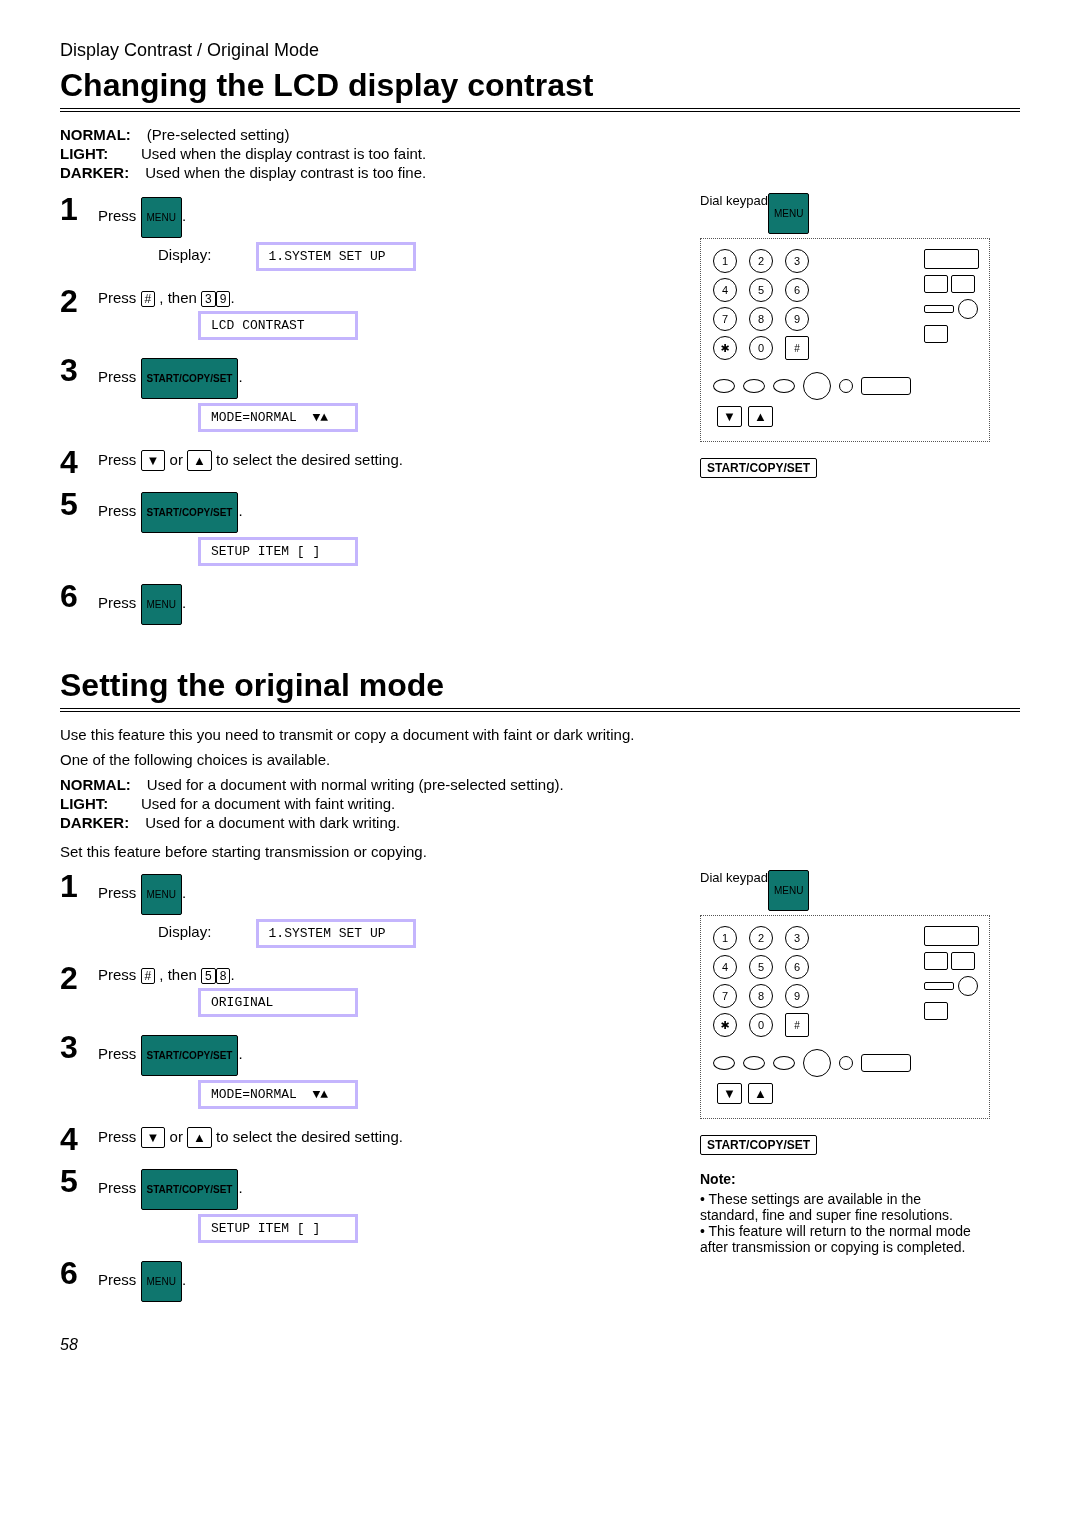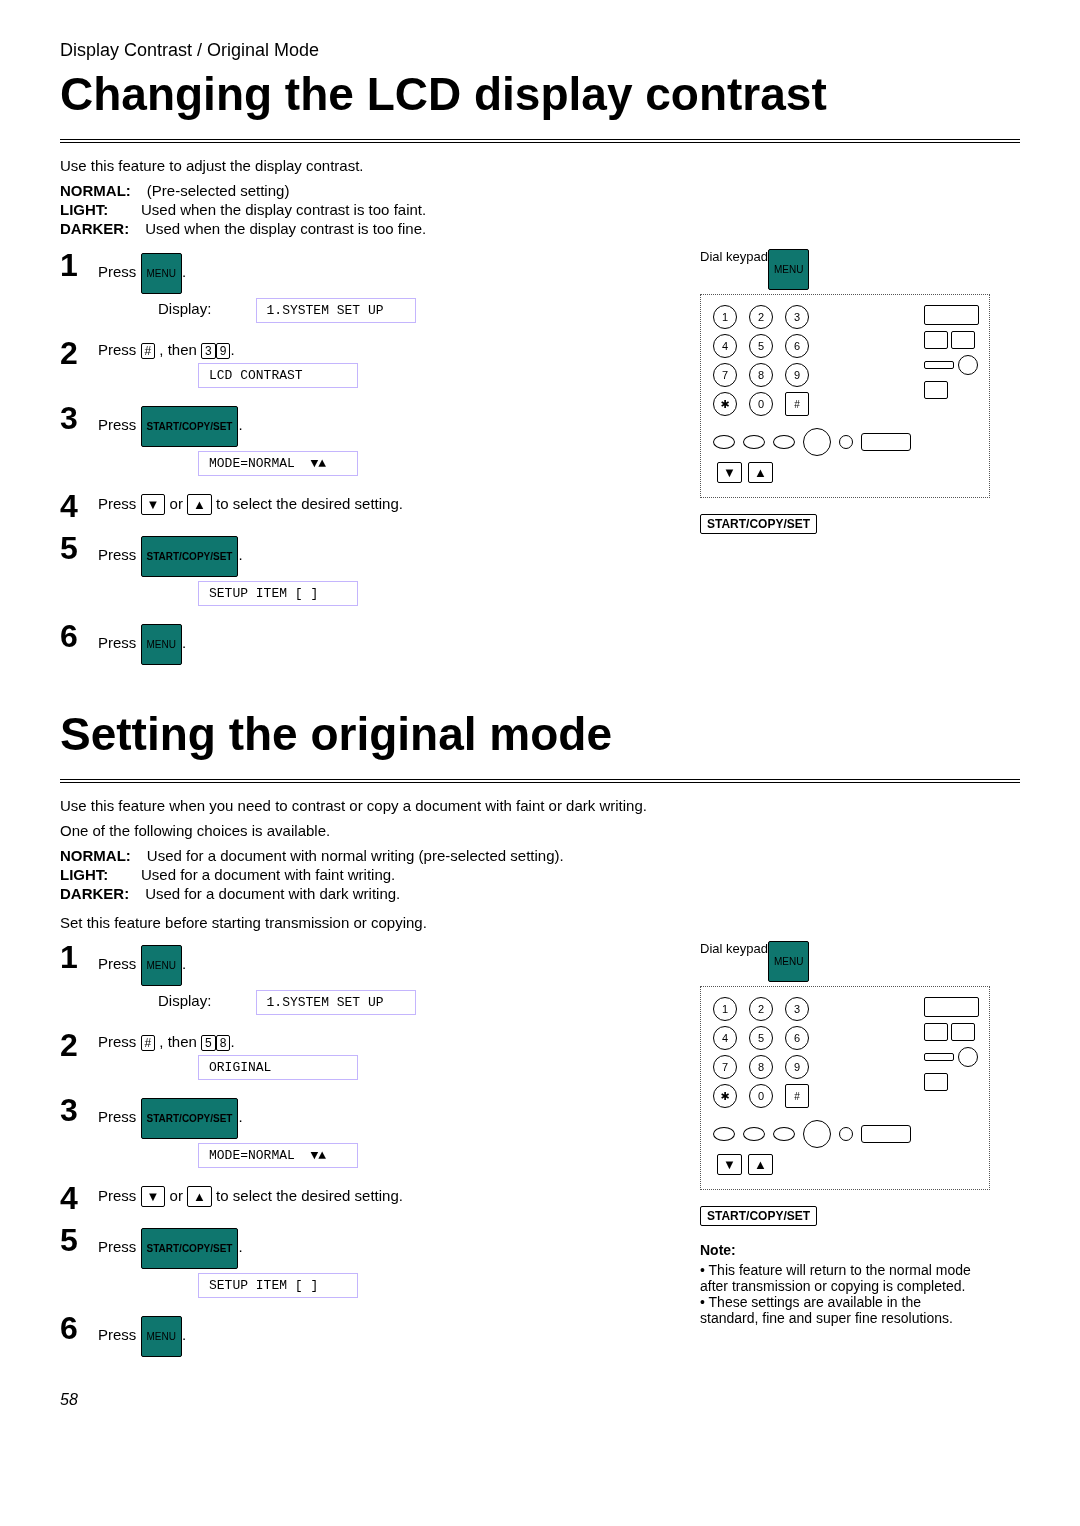--- a/index.html
+++ b/index.html
@@ -11,24 +11,24 @@
       padding: 40px 60px 40px 60px;
       color: #000;
       font-size: 15px;
     }
     .italic-title {
       font-size: 18px;
       margin-bottom: 6px;
       font-weight: normal;
     }
     .section-heading {
-      font-size: 46px;
+      font-size: 32px;
       font-weight: bold;
       border-bottom: 4px double #000;
-      padding-bottom: 18px;
+      padding-bottom: 4px;
       margin-bottom: 14px;
       margin-top: 4px;
     }
     .intro-text {
       margin-bottom: 8px;
       font-size: 15px;
     }
     .key-list {
       margin-bottom: 12px;
     }
@@ -69,21 +69,21 @@
     }
     .step-content {
       flex: 1;
       padding-top: 4px;
     }
     .step-text {
       font-size: 15px;
       margin-bottom: 4px;
     }
     .display-box {
-      border: 1px solid #c4b5fd;
+      border: 3px solid #c4b5fd;
       padding: 4px 10px;
       font-family: 'Courier New', monospace;
       font-size: 13px;
       background: #fff;
       display: inline-block;
       min-width: 160px;
       margin-left: 40px;
     }
     .btn {
       border: 1.5px solid #000;
@@ -258,21 +258,20 @@
       justify-content: center;
     }
   </style>
 </head>
 <body>
 
 <div>
   <p class="italic-title">Display Contrast / Original Mode</p>
   <h1 class="section-heading">Changing the LCD display contrast</h1>
 
-  <p class="intro-text">Use this feature to adjust the display contrast.</p>
 
   <div class="key-list">
     <div class="key-line">
         <span class="key-label">NORMAL:</span>
         <span>(Pre-selected setting)</span>
       </div>
     <div class="key-line">
         <span class="key-label">LIGHT:</span>
         <span>Used when the display contrast is too faint.</span>
       </div>
@@ -392,21 +391,21 @@
       <div style="margin-top:8px;">
         <span class="start-copy-set">START/COPY/SET</span>
       </div>
     </div>
   </div>
 </div>
 
 <div class="section-divider">
   <h1 class="section-heading">Setting the original mode</h1>
 
-  <p class="intro-text">Use this feature when you need to contrast or copy a document with faint or dark writing.</p>
+  <p class="intro-text">Use this feature this you need to transmit or copy a document with faint or dark writing.</p>
   <p class="intro-text">One of the following choices is available.</p>
 
   <div class="key-list">
     <div class="key-line">
         <span class="key-label">NORMAL:</span>
         <span>Used for a document with normal writing (pre-selected setting).</span>
       </div>
     <div class="key-line">
         <span class="key-label">LIGHT:</span>
         <span>Used for a document with faint writing.</span>
@@ -525,21 +524,21 @@
           <span class="updown-btn">▲</span>
         </div>
       </div>
       <div style="margin-top:8px;">
         <span class="start-copy-set">START/COPY/SET</span>
       </div>
 
       <div class="note-section" style="margin-top:16px;max-width:280px;">
         <div class="note-title">Note:</div>
         <ul>
+          <li>These settings are available in the standard, fine and super fine resolutions.</li>
           <li>This feature will return to the normal mode after transmission or copying is completed.</li>
-          <li>These settings are available in the standard, fine and super fine resolutions.</li>
         </ul>
       </div>
     </div>
   </div>
 </div>
 
 <p class="page-num">58</p>
 
 </body></html>

